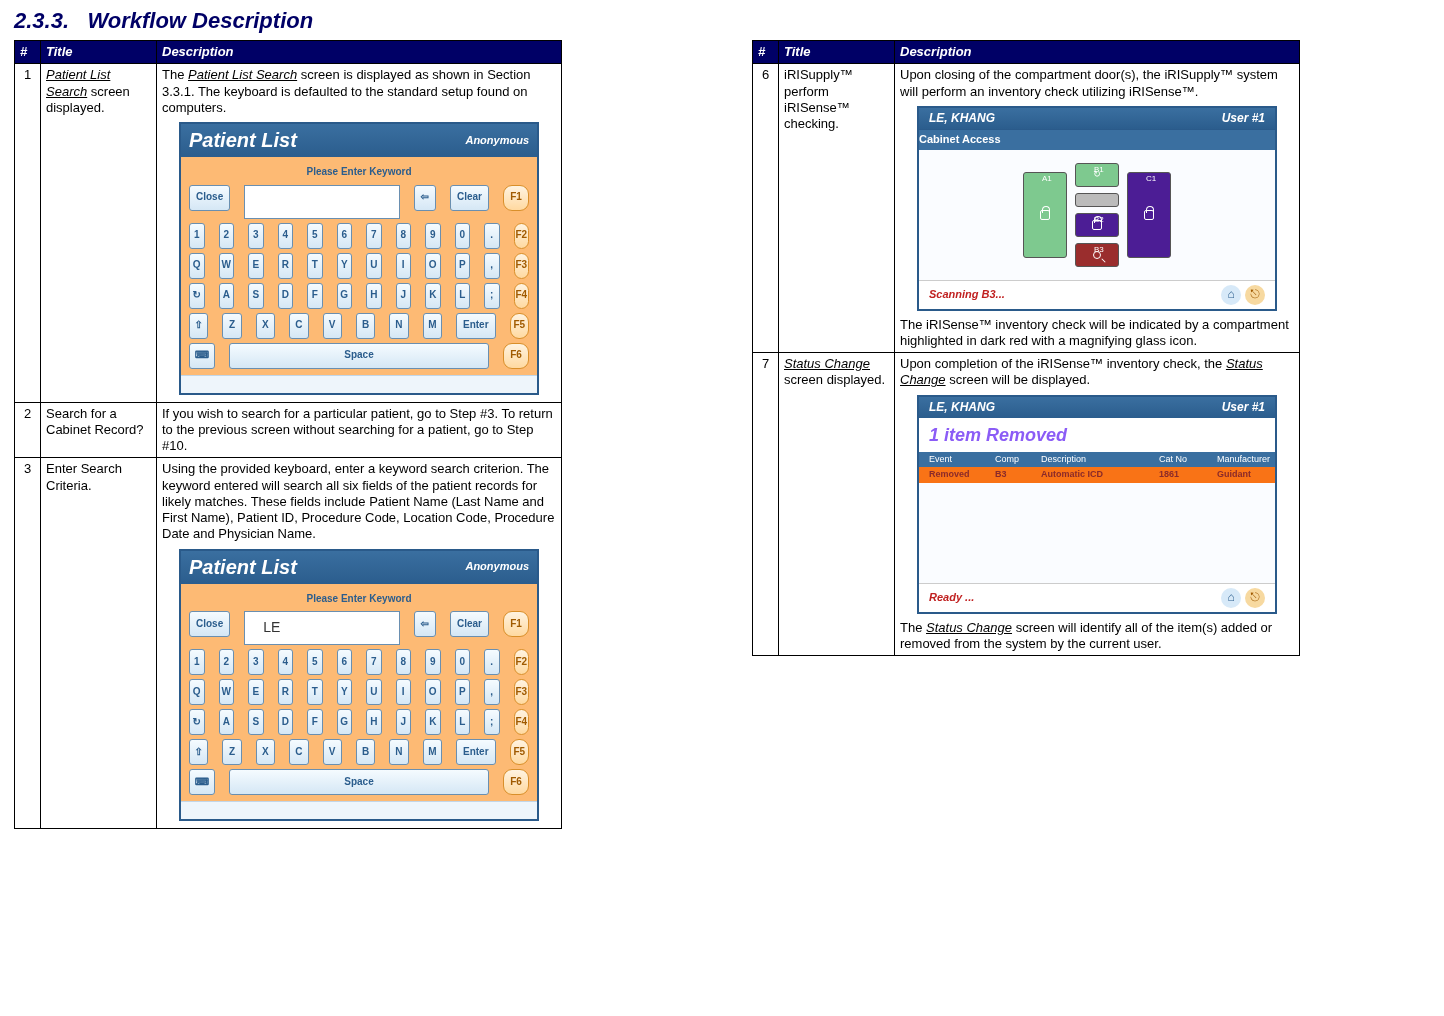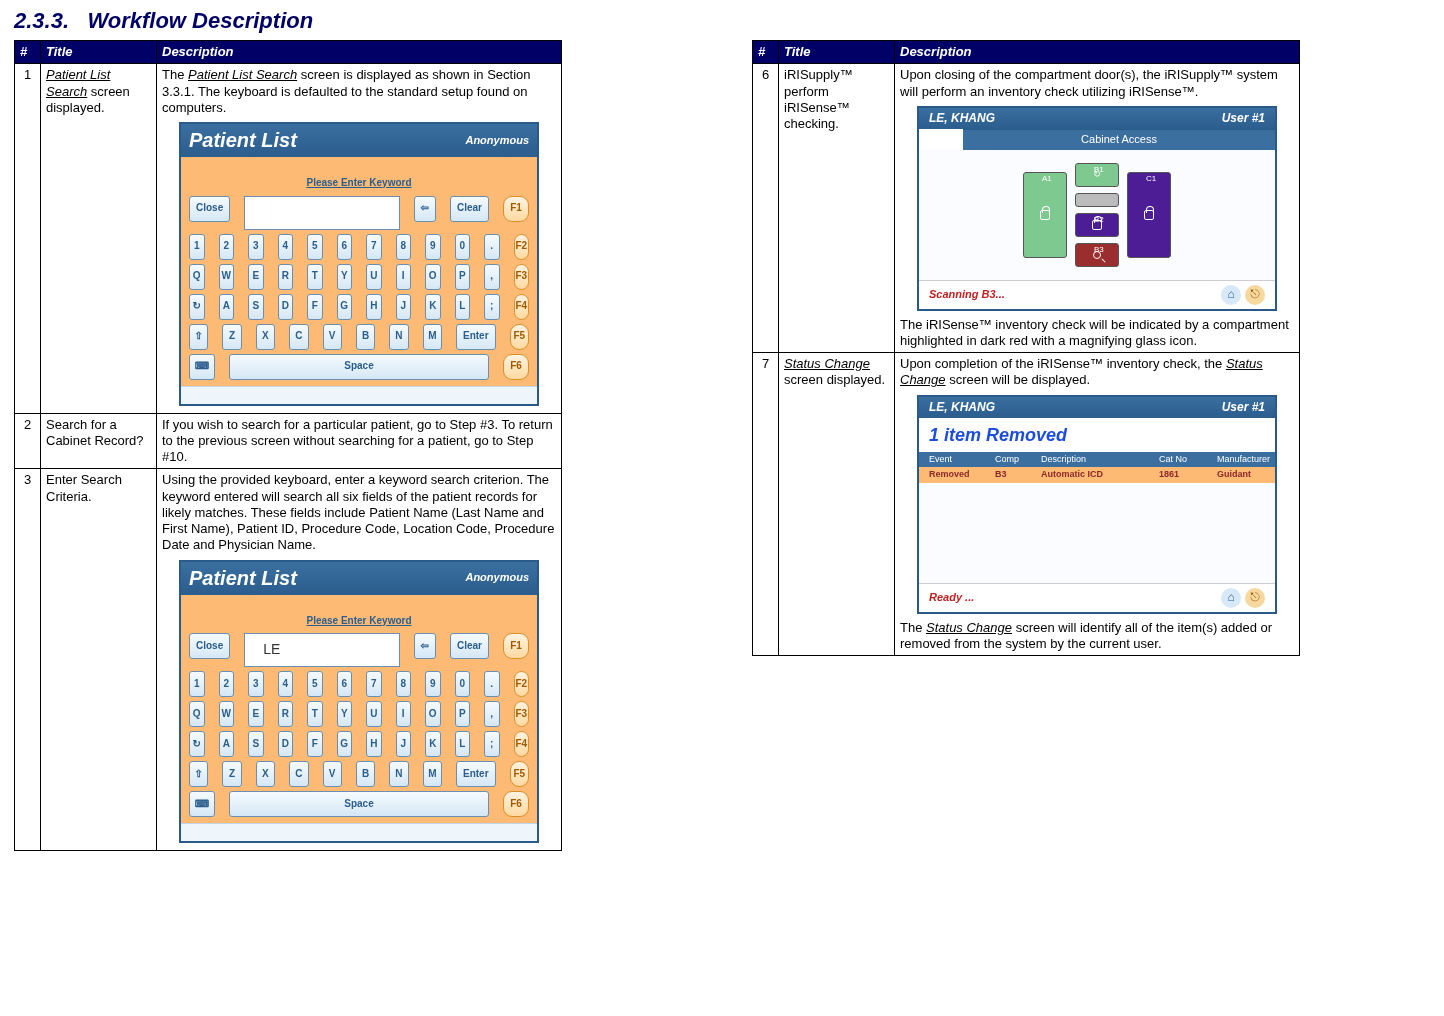--- a/index.html
+++ b/index.html
@@ -77,22 +77,21 @@
   }
   .shot .titlebar .app-user {
     font-size: 11px;
     font-weight: bold;
     font-style: italic;
   }
   .shot .subhead {
     font-size: 10px;
     font-weight: bold;
     color: #2b5d8d;
-    padding: 20px 10px 4px;
-    text-decoration: underline;
+    padding: 9px 10px 4px;
   }
   .shot .search-row, .shot .kb-row {
     display: flex;
     gap: 14px;
     padding: 2px 8px;
     align-items: stretch;
   }
   .shot .btn, .shot .key {
     border: 1px solid #6a8fb0;
     background: linear-gradient(#f5fbff,#d5e7f5);
@@ -129,21 +128,21 @@
   .shot .key.wide { flex:1; }
   .shot .fillerbar { height: 18px; background:#eef5fb; border-top:1px solid #c2d6e8; margin-top:4px; }
 
   
   .shot2 { width: 360px; margin:6px auto 4px; border:2px solid #2a5a8a; background:#fff; }
   .shot2 .tb2 {
     display:flex; justify-content:space-between; align-items:center;
     background:linear-gradient(#3a6fa0,#2b5d8d); color:#fff;
     padding:3px 10px; font-style:italic; font-weight:bold; font-size:12px;
   }
-  .shot2 .sec-title { text-align:center; color:#fff; background:#3a6fa0; font-size:11px; font-weight:normal; padding:3px 0; border-top:1px solid #2a5a8a;margin-left:44px;}
+  .shot2 .sec-title { color:#fff; background:#3a6fa0; font-size:11px; font-weight:bold; padding:3px 0; border-top:1px solid #2a5a8a;}
   .shot2 .cab-area { height:130px; background:#fafcff; display:flex; justify-content:center; align-items:center; gap:8px; padding:10px;}
   .cabcol { display:flex; flex-direction:column; gap:6px; }
   .cabbox {
     width:44px; border-radius:3px; border:1px solid #555;
     display:flex; align-items:center; justify-content:center; position:relative;
     font-size:9px; color:#555;
   }
   .cabbox.green { background:#7ec98f; }
   .cabbox.red   { background:#4c1d95; }
   .cabbox.darkred { background:#9a2d2d; }
@@ -155,30 +154,30 @@
   .footbar { display:flex; justify-content:space-between; align-items:center; background:#fff; padding:4px 10px; border-top:1px solid #ccc;}
   .footbar .status { font-size:11px; font-weight:bold; font-style:italic; }
   .footbar .status.red { color:#c02020; }
   .footbar .icons { display:flex; gap:4px; }
   .circ { width:20px;height:20px;border-radius:50%;display:flex;align-items:center;justify-content:center;font-size:12px;}
   .circ.home { background:#d7e9f8; color:#2b5d8d; }
   .circ.exit { background:#f7d9a0; color:#a05a00; }
 
   
   .shot3 { width:360px; margin:6px auto 4px; border:2px solid #2a5a8a; background:#fff; }
-  .sc-title { color:#1d4ed8; font-size:18px; font-weight:bold; font-style:italic; padding:6px 10px;}
+  .sc-title { color:#8b5cf6; font-size:18px; font-weight:bold; font-style:italic; padding:6px 10px;}
   .sc-head, .sc-row {
     display:grid;
     grid-template-columns: 58px 38px 110px 50px 70px;
     font-size:9px;
     padding:2px 10px;
     gap:8px;
   }
   .sc-head { background:#3a6fa0; color:#fff; }
-  .sc-row.rem { background:#fdba74; color:#8a2a2a; font-weight:bold; }
+  .sc-row.rem { background:#f97316; color:#8a2a2a; font-weight:bold; }
   .sc-body { height:100px; background:#fafcff; }
 
 </style>
 </head>
 <body>
 
 <div class="page-heading">
   <span>2.3.3.</span>&nbsp;&nbsp;
   <span>Workflow Description</span>
 </div>

